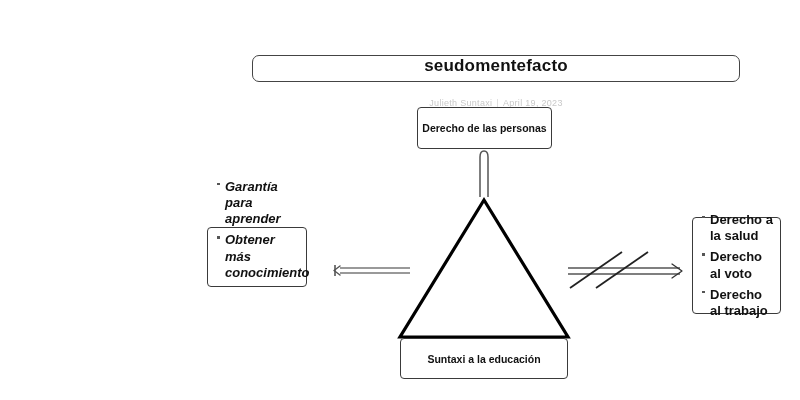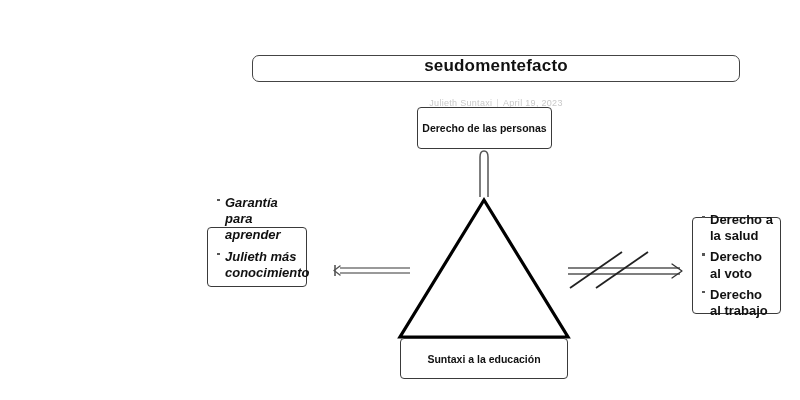--- a/index.html
+++ b/index.html
@@ -169,21 +169,21 @@
     <span>Julieth Suntaxi</span><span class="sep">|</span><span>April 19, 2023</span>
   </div>
 
   <div class="node node-top">
     <span class="label">Derecho de las personas</span>
   </div>
 
   <div class="node node-left">
     <ul class="bullet-list">
       <li>Garantía para aprender</li>
-      <li>Julieth más conocimiento</li>
+      <li>Obtener más conocimiento</li>
     </ul>
   </div>
 
   <div class="node node-right">
     <ul class="bullet-list">
       <li>Derecho a la salud</li>
       <li>Derecho al voto</li>
       <li>Derecho al trabajo</li>
     </ul>
   </div>

